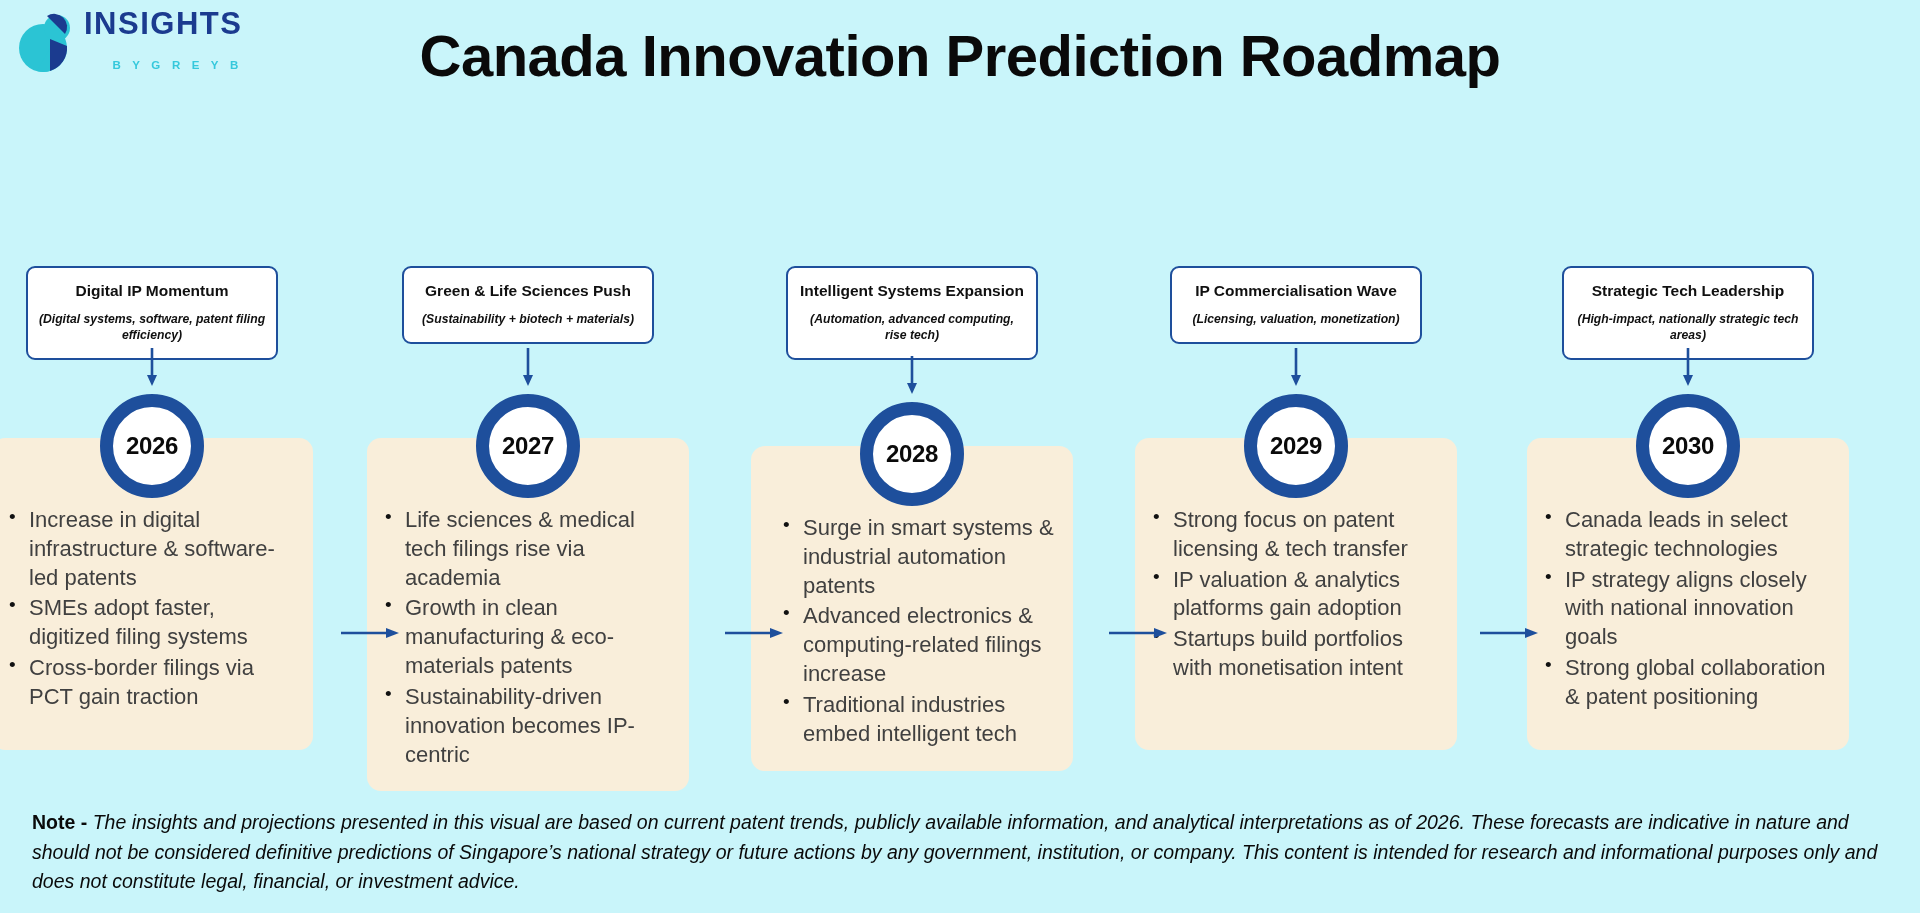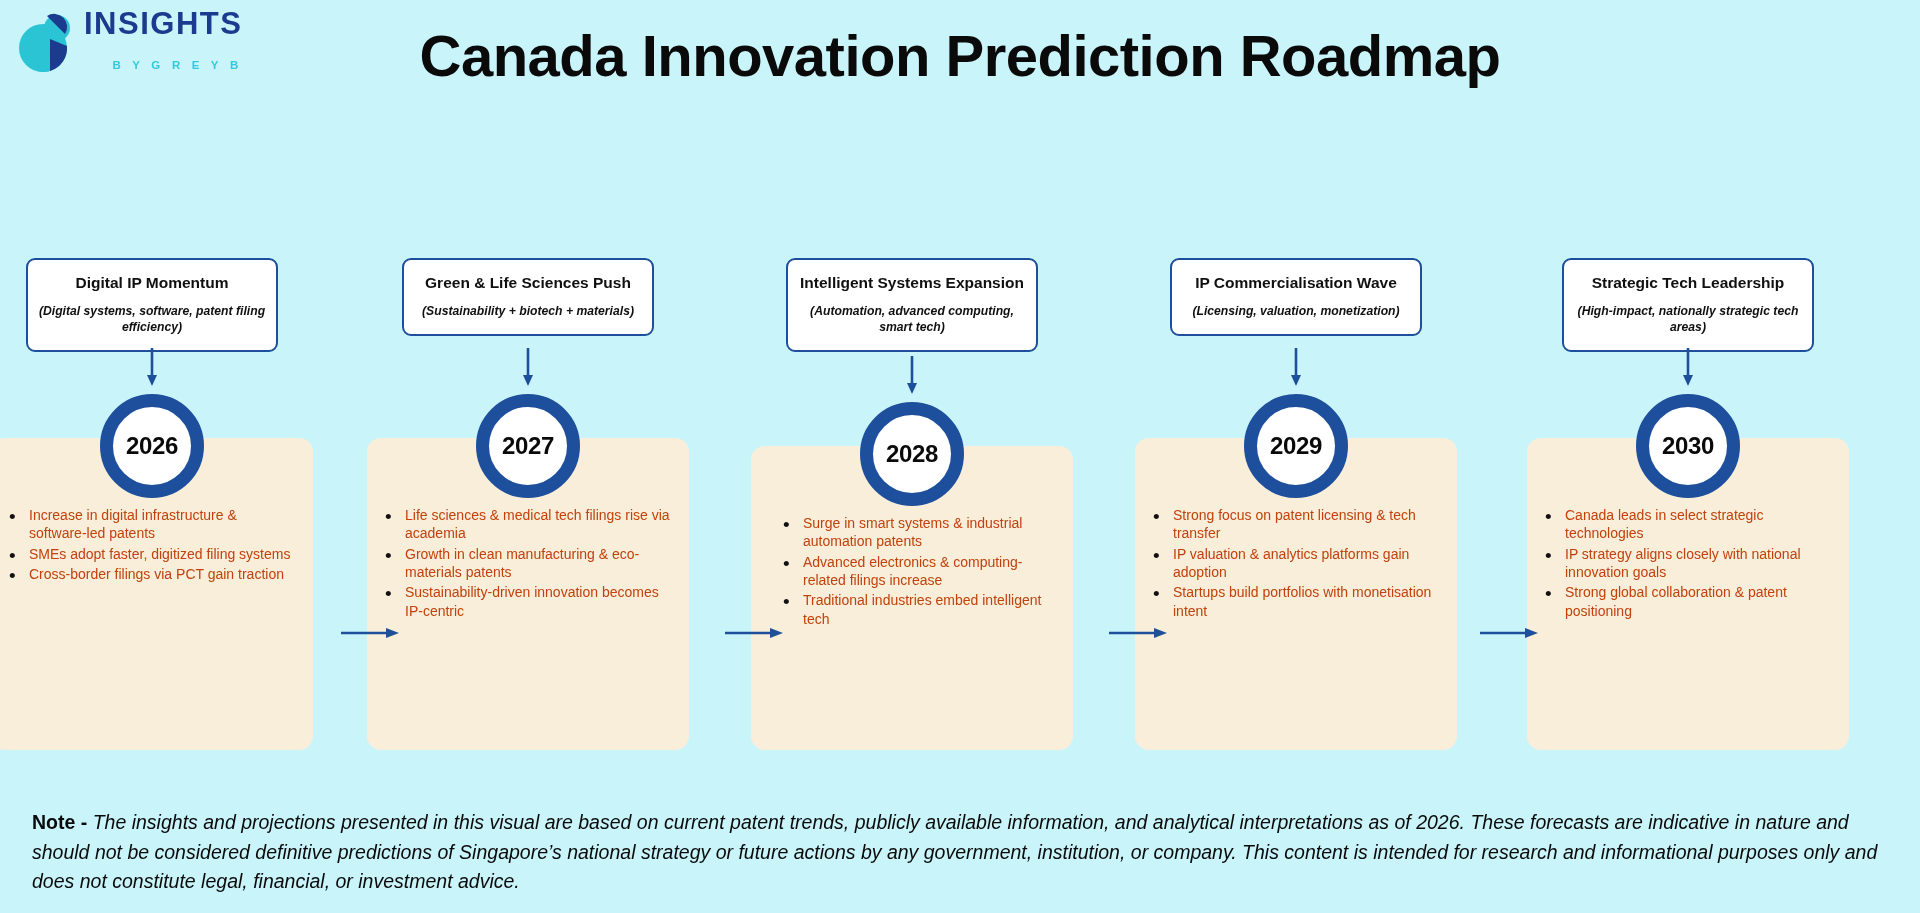--- a/index.html
+++ b/index.html
@@ -30,21 +30,21 @@
     text-align:center;
     font-size:58px; line-height:1.32; font-weight:bold;
     color:#0a0a0a; letter-spacing:-0.5px;
   }
 
   
   .cols{ position:absolute; left:0; top:258px; width:1920px; height:520px; }
   .col{ position:absolute; top:0; width:352px; }
 
   .head-box{
-    position:relative; margin:0 auto; width:252px;
+    position:relative; margin:8px auto; width:252px;
     background:#ffffff; border:2.5px solid #1e4f9c; border-radius:9px;
     padding:13px 10px 14px; text-align:center;
   }
   .head-title{ font-size:15.5px; font-weight:bold; color:#101010; line-height:1.25; }
   .head-sub{ font-size:12.2px; font-weight:bold; font-style:italic; color:#101010;
              line-height:1.28; margin-top:12px; }
 
   .arrow-v{ position:absolute; left:50%; transform:translateX(-50%); width:14px; }
   .arrow-v svg{ display:block; }
 
@@ -58,21 +58,21 @@
   .circle span{ font-size:24px; font-weight:bold; color:#0a0a0a; letter-spacing:-0.3px; }
 
   .body-card{
     position:absolute; left:50%; transform:translateX(-50%);
     width:322px; background:#f9eeda; border-radius:14px;
     z-index:1;
   }
   .body-card ul{ list-style:none; padding:0; margin:0; }
   .body-card li{
     position:relative; padding-left:26px; margin-bottom:2px;
-    font-size:14px; line-height:1.31; color:#c2410c;
+    font-size:22px; line-height:1.31; color:#404040;
   }
   .body-card li::before{
     content:"\2022"; position:absolute; left:6px; top:-1px; font-size:19px; color:#111111;
   }
 
   .arrow-h{ position:absolute; z-index:2; }
   .arrow-h svg{ display:block; }
 
   
   .note{
@@ -145,21 +145,21 @@
             <li>Sustainability-driven innovation becomes IP-centric</li>
           </ul>
         </div>
         <div class="circle" style="top: 136px;">
           <span>2027</span>
         </div>
       </div>
       <div class="col" style="left: 736px;">
         <div class="head-box">
           <div class="head-title">Intelligent Systems Expansion</div>
-          <div class="head-sub">(Automation, advanced computing, smart tech)</div>
+          <div class="head-sub">(Automation, advanced computing, rise tech)</div>
         </div>
         <div class="arrow-v" style="top: 98px;">
           <svg width="14" height="38" viewBox="0 0 14 38">
             <line x1="7" y1="0" x2="7" y2="28" stroke="#1e4f9c" stroke-width="2.6"></line>
             <polygon points="7,38 2,27 12,27" fill="#1e4f9c"></polygon>
           </svg>
         </div>
         <div class="body-card" style="top: 188px; min-height: 304px; padding: 68px 16px 20px 26px;">
           <ul>
             <li>Surge in smart systems &amp; industrial automation patents</li>

